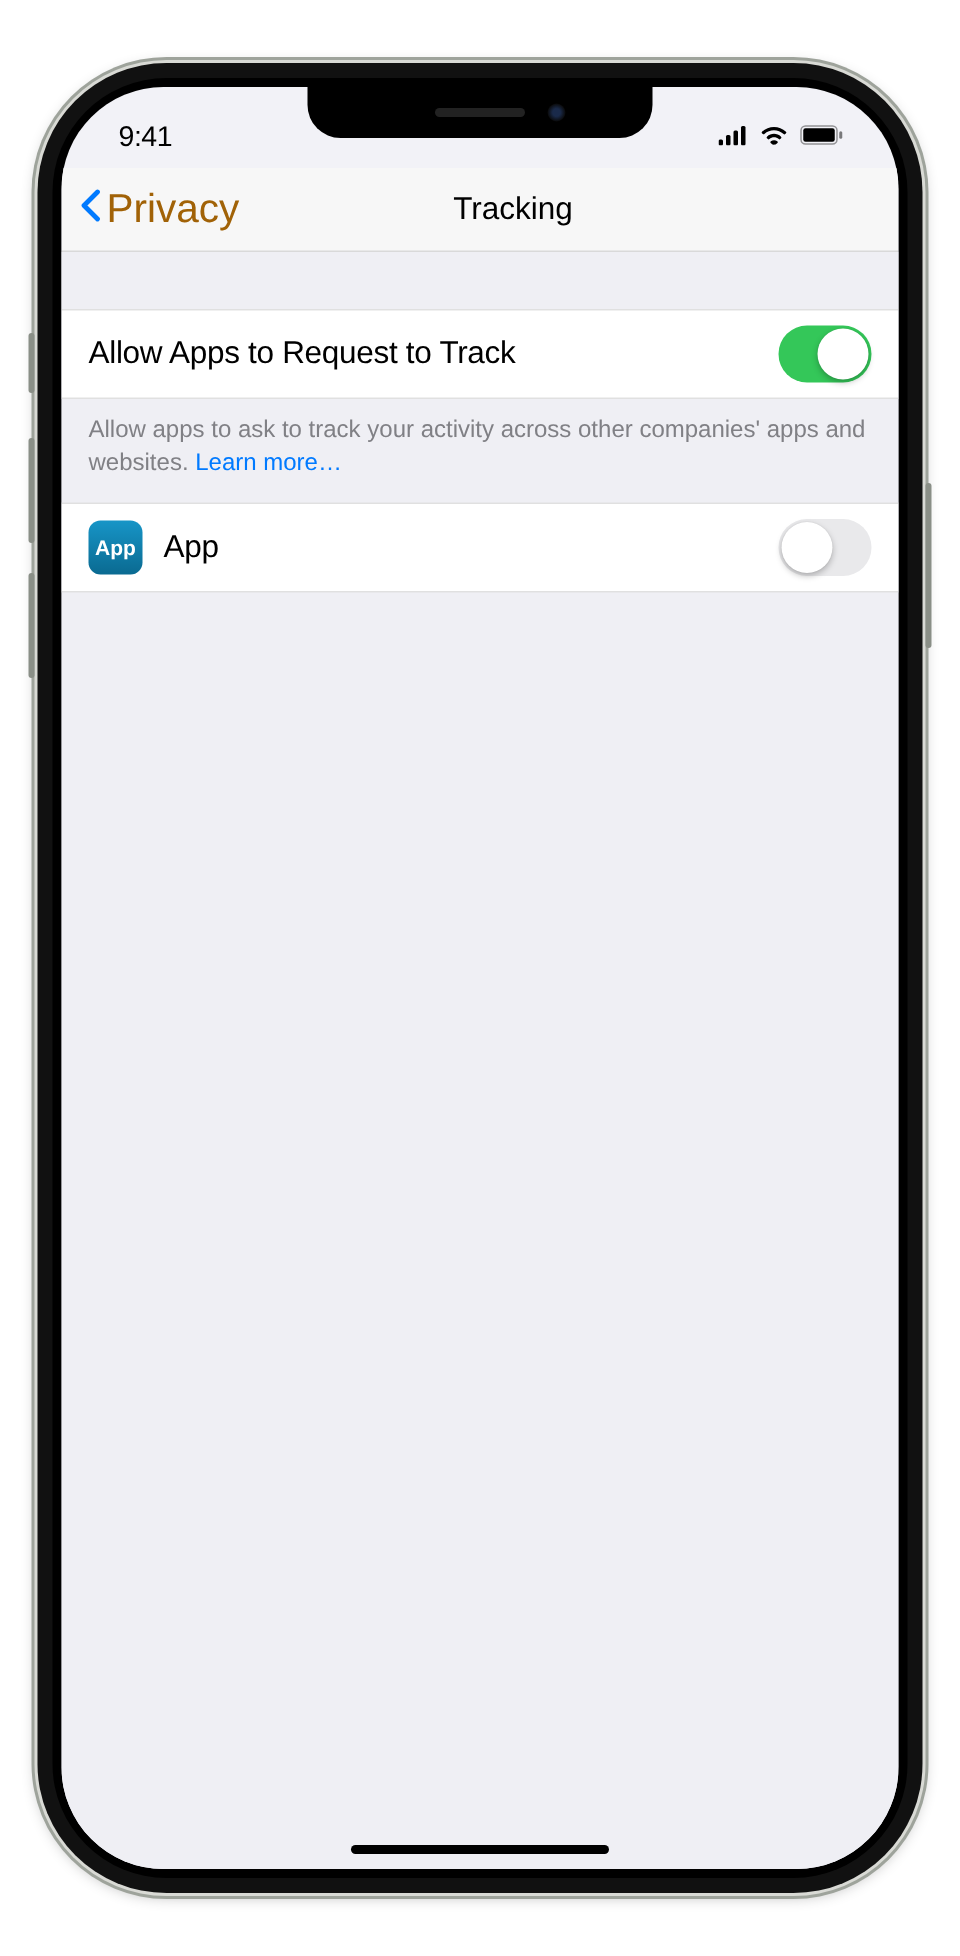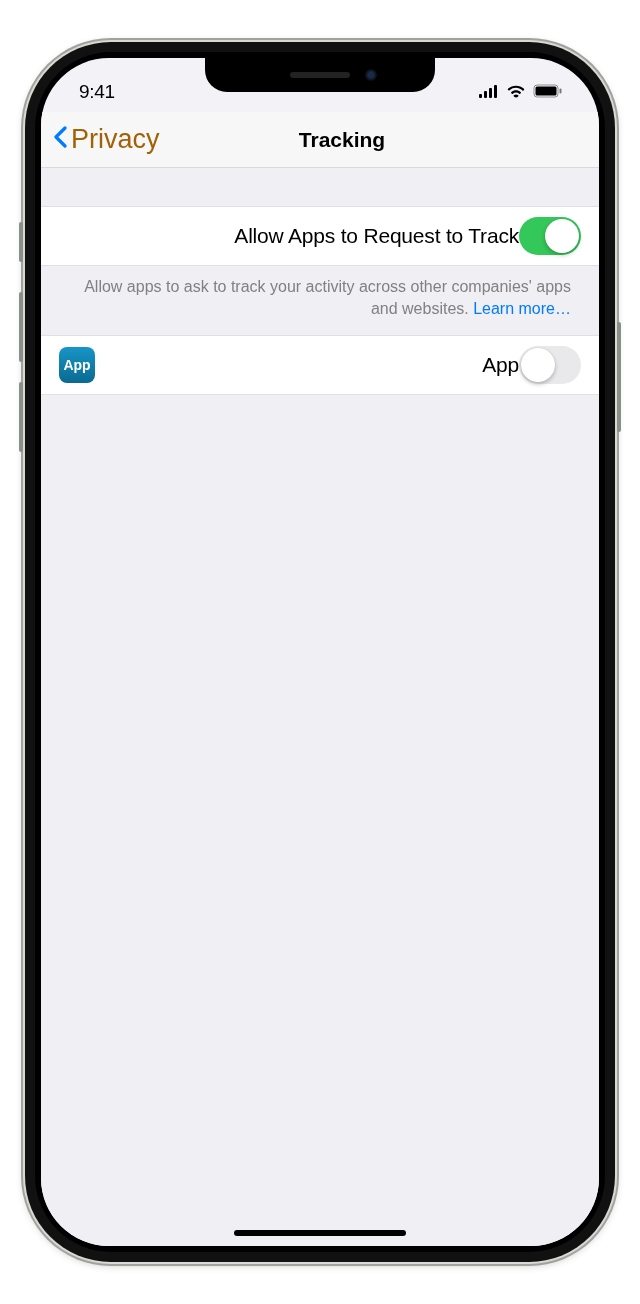--- a/index.html
+++ b/index.html
@@ -102,28 +102,27 @@
       position: absolute;
       left: 12px;
       display: flex;
       align-items: center;
       color: #a16207;
       font-size: 27px;
       gap: 4px;
     }
     .nav-title {
       font-size: 21px;
-      font-weight: 700;
+      font-weight: 400;
       color: #000;
       margin-left: 44px;
     }
     .content {
       background: #efeff4;
       height: calc(100% - 110px);
-      text-align: right;
     }
     .spacer { height: 38px; background: #efeff4; }
     .row {
       background: #fff;
       display: flex;
       align-items: center;
       padding: 0 18px;
       height: 60px;
       border-top: 0.5px solid rgba(0,0,0,0.12);
       border-bottom: 0.5px solid rgba(0,0,0,0.12);
@@ -148,21 +147,21 @@
       width: 34px;
       height: 34px;
       background: #fff;
       border-radius: 50%;
       top: 2px;
       box-shadow: 0 2px 4px rgba(0,0,0,0.25), 0 0 1px rgba(0,0,0,0.1);
     }
     .switch.on .switch-knob { right: 2px; }
     .switch.off .switch-knob { left: 2px; }
     .footer-text {
-      padding: 10px 28px 16px;
+      padding: 10px 18px 16px;
       font-size: 16px;
       line-height: 1.35;
       color: #808085;
       border-radius: 21px;
     }
     .footer-link {
       color: #007aff;
     }
     .app-icon {
       width: 36px;

